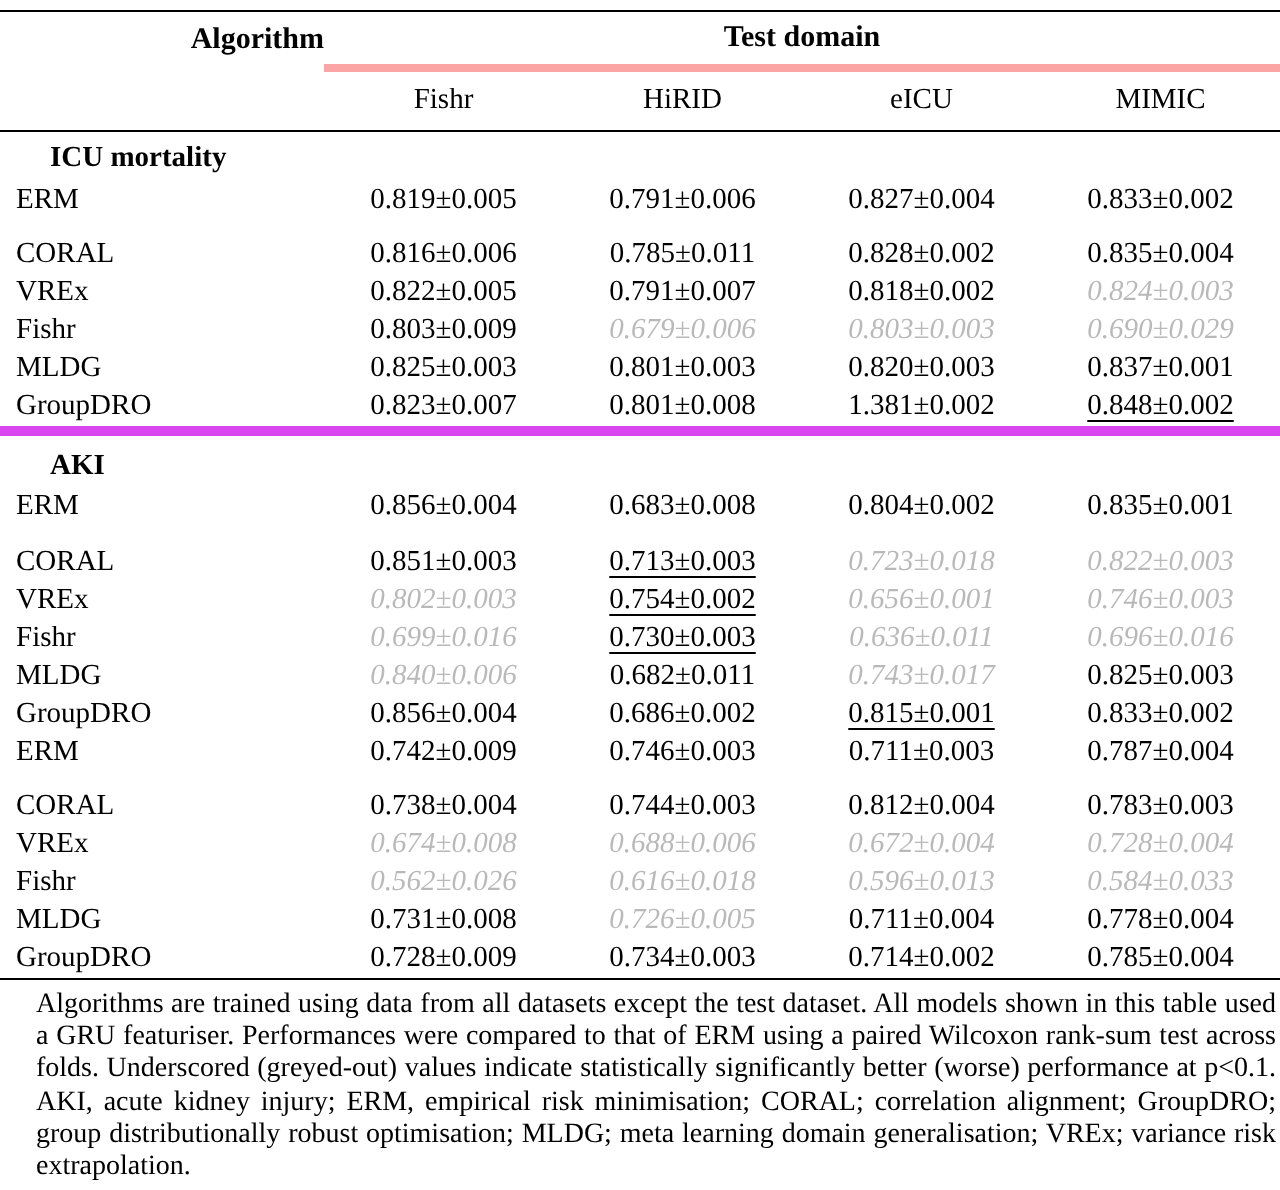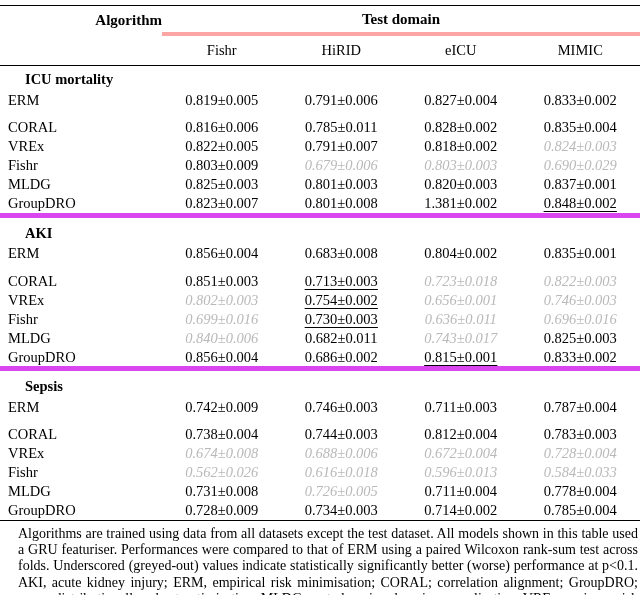--- a/index.html
+++ b/index.html
@@ -167,23 +167,20 @@
           <td class="val grey">0.743±0.017</td>
           <td class="val">0.825±0.003</td>
         </tr>
         <tr>
           <td class="alg">GroupDRO</td>
           <td class="val">0.856±0.004</td>
           <td class="val">0.686±0.002</td>
           <td class="val underline">0.815±0.001</td>
           <td class="val">0.833±0.002</td>
         </tr>
-        <tr class="section-sep">
-          <td colspan="5" class="section-title">Sepsis</td>
-        </tr>
         <tr class="erm-row">
           <td class="alg">ERM</td>
           <td class="val">0.742±0.009</td>
           <td class="val">0.746±0.003</td>
           <td class="val">0.711±0.003</td>
           <td class="val">0.787±0.004</td>
         </tr>
         <tr>
           <td class="alg">CORAL</td>
           <td class="val">0.738±0.004</td>

